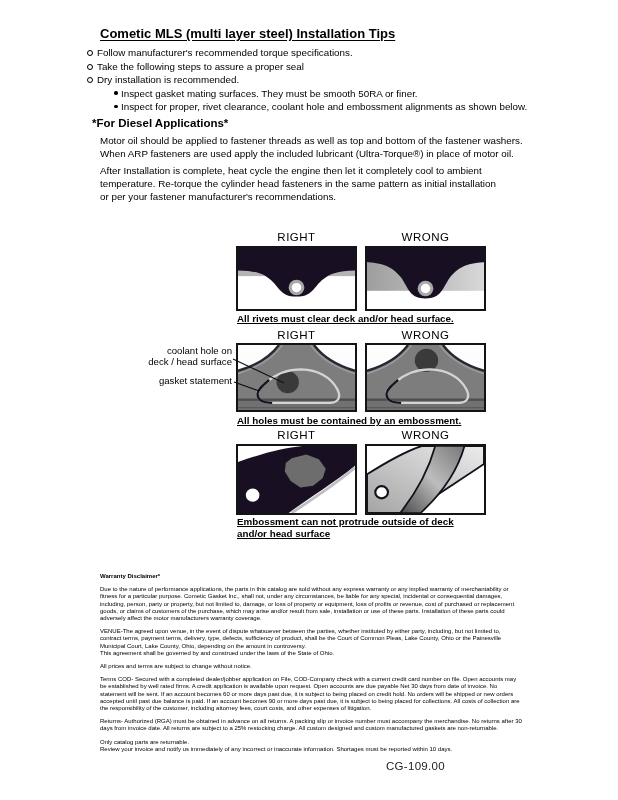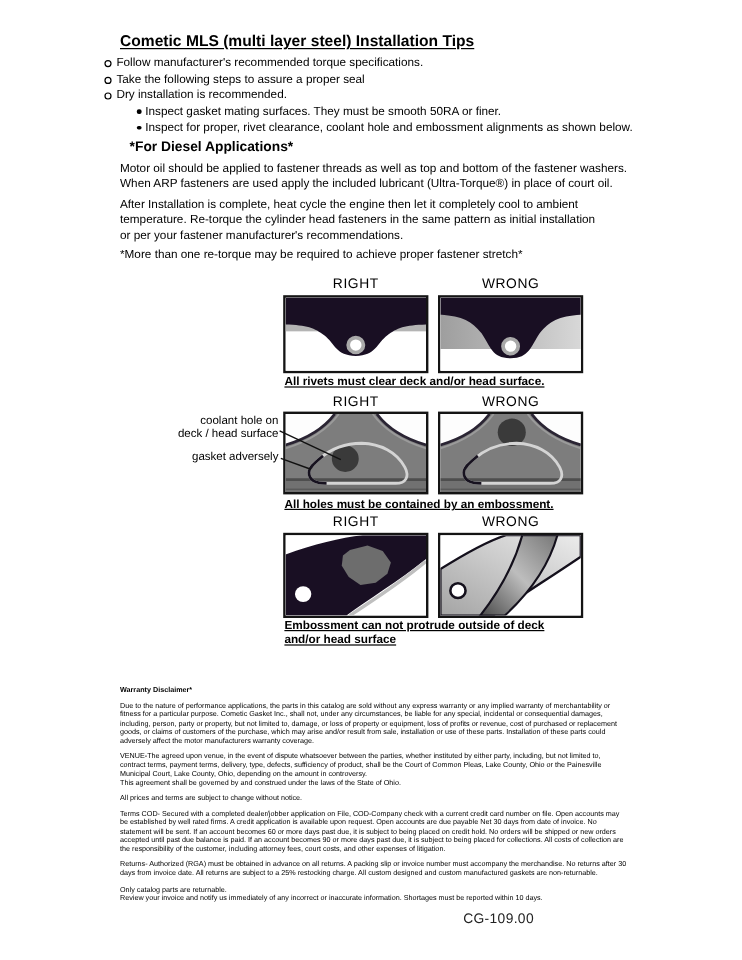--- a/index.html
+++ b/index.html
@@ -10,21 +10,21 @@
   .abs{position:absolute;}
   
   .title{left:100px;top:26px;font-size:13px;font-weight:bold;text-decoration:underline;text-underline-offset:2px;white-space:nowrap;}
   
   .bullets{left:87px;top:46px;font-size:9.8px;line-height:13.6px;}
   .b-row{display:flex;align-items:flex-start;white-space:nowrap;}
   .b-row.sub{margin-left:27px;}
   .o-marker{width:4px;height:4px;border:1px solid #000;border-radius:50%;margin:4px 4px 0 0;flex:none;}
   .d-marker{width:3.5px;height:3.5px;background:#000;border-radius:50%;margin:4.5px 3.5px 0 0;flex:none;}
   
-  .diesel-h{left:108px;top:117px;font-size:11.5px;font-weight:bold;white-space:nowrap;}
+  .diesel-h{left:92px;top:117px;font-size:11.5px;font-weight:bold;white-space:nowrap;}
   .body-line{font-size:9.8px;line-height:12.8px;white-space:nowrap;}
   .para1{left:100px;top:135px;}
   .para2{left:100px;top:165px;}
   .note{left:100px;top:207px;font-size:9.8px;white-space:nowrap;}
   
   .lbl{width:121px;text-align:center;font-size:11.5px;letter-spacing:.5px;white-space:nowrap;}
   .col-l{left:236px;} .col-r{left:365px;}
   .panel{display:block;border:2px solid #141414;box-sizing:border-box;background:#fff;}
   .r1{top:246px;} .r1.panel{width:121px;height:65px;}
   .r2{top:343px;} .r2.panel{width:121px;height:69px;}
@@ -70,30 +70,29 @@
     <div class="b-row sub">
       <span class="d-marker"></span>
       <span>Inspect for proper, rivet clearance, coolant hole and embossment alignments as shown below.</span>
     </div>
   </div>
 
   <div class="abs diesel-h">*For Diesel Applications*</div>
 
   <div class="abs para1">
     <div class="body-line">Motor oil should be applied to fastener threads as well as top and bottom of the fastener washers.</div>
-    <div class="body-line">When ARP fasteners are used apply the included lubricant (Ultra-Torque®) in place of court oil.</div>
+    <div class="body-line">When ARP fasteners are used apply the included lubricant (Ultra-Torque®) in place of motor oil.</div>
   </div>
 
   <div class="abs para2">
     <div class="body-line">After Installation is complete, heat cycle the engine then let it completely cool to ambient</div>
     <div class="body-line">temperature. Re-torque the cylinder head fasteners in the same pattern as initial installation</div>
     <div class="body-line">or per your fastener manufacturer's recommendations.</div>
   </div>
 
-  <div class="abs note">*More than one re-torque may be required to achieve proper fastener stretch*</div>
 
   <div class="abs lbl r1 col-l">RIGHT</div>
   <div class="abs lbl r1 col-r">WRONG</div>
 
   <svg class="abs panel r1 col-l" viewBox="0 0 120 64" preserveAspectRatio="none">
     <rect width="120" height="64" fill="#fff"></rect>
     <rect y="23" width="120" height="6.5" fill="#b4b4b4"></rect>
     <path d="M0,0 H120 V23.5 C102,24 95,26.5 87,33 C78,40 77,51 60,51 C43,51 42,40 33,33 C25,26.5 18,24 0,23.5 Z" fill="#190f23"></path>
     <circle cx="60" cy="41.5" r="6.5" fill="#fff" stroke="#a9a9a9" stroke-width="3.2"></circle>
   </svg>
@@ -115,21 +114,21 @@
 
   <div class="abs caption cap1">All rivets must clear deck and/or head surface.</div>
 
   <div class="abs lbl r2 col-l">RIGHT</div>
   <div class="abs lbl r2 col-r">WRONG</div>
 
   <div class="abs side-label side-coolant">
     <div>coolant hole on</div>
     <div>deck / head surface</div>
   </div>
-  <div class="abs side-label side-emboss">gasket adversely</div>
+  <div class="abs side-label side-emboss">gasket statement</div>
 
   <svg class="abs panel r2 col-l" viewBox="0 0 120 68" preserveAspectRatio="none">
     <rect width="120" height="68" fill="#7d7d7d"></rect>
     <rect y="56" width="120" height="2.5" fill="#4e4e4e"></rect>
     <rect y="58.5" width="120" height="9.5" fill="#717171"></rect>
     <rect y="65" width="120" height="1.2" fill="#585858"></rect>
     <path d="M0,0 H42 C34,11 20,21 0,27 Z" fill="#fdfdfd"></path>
     <path d="M42,0 C34,11 20,21 0,27" fill="none" stroke="#2a2433" stroke-width="2.4"></path>
     <path d="M45.5,0 C37,12 22,23 0,30" fill="none" stroke="#9b9b9b" stroke-width="1.6"></path>
     <path d="M120,0 H78 C86,11 100,21 120,27 Z" fill="#fdfdfd"></path>

